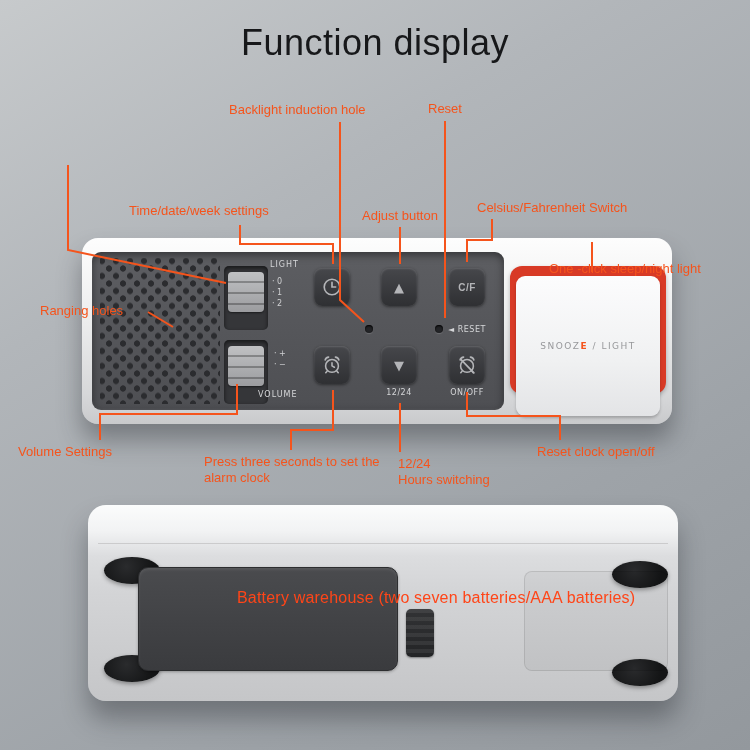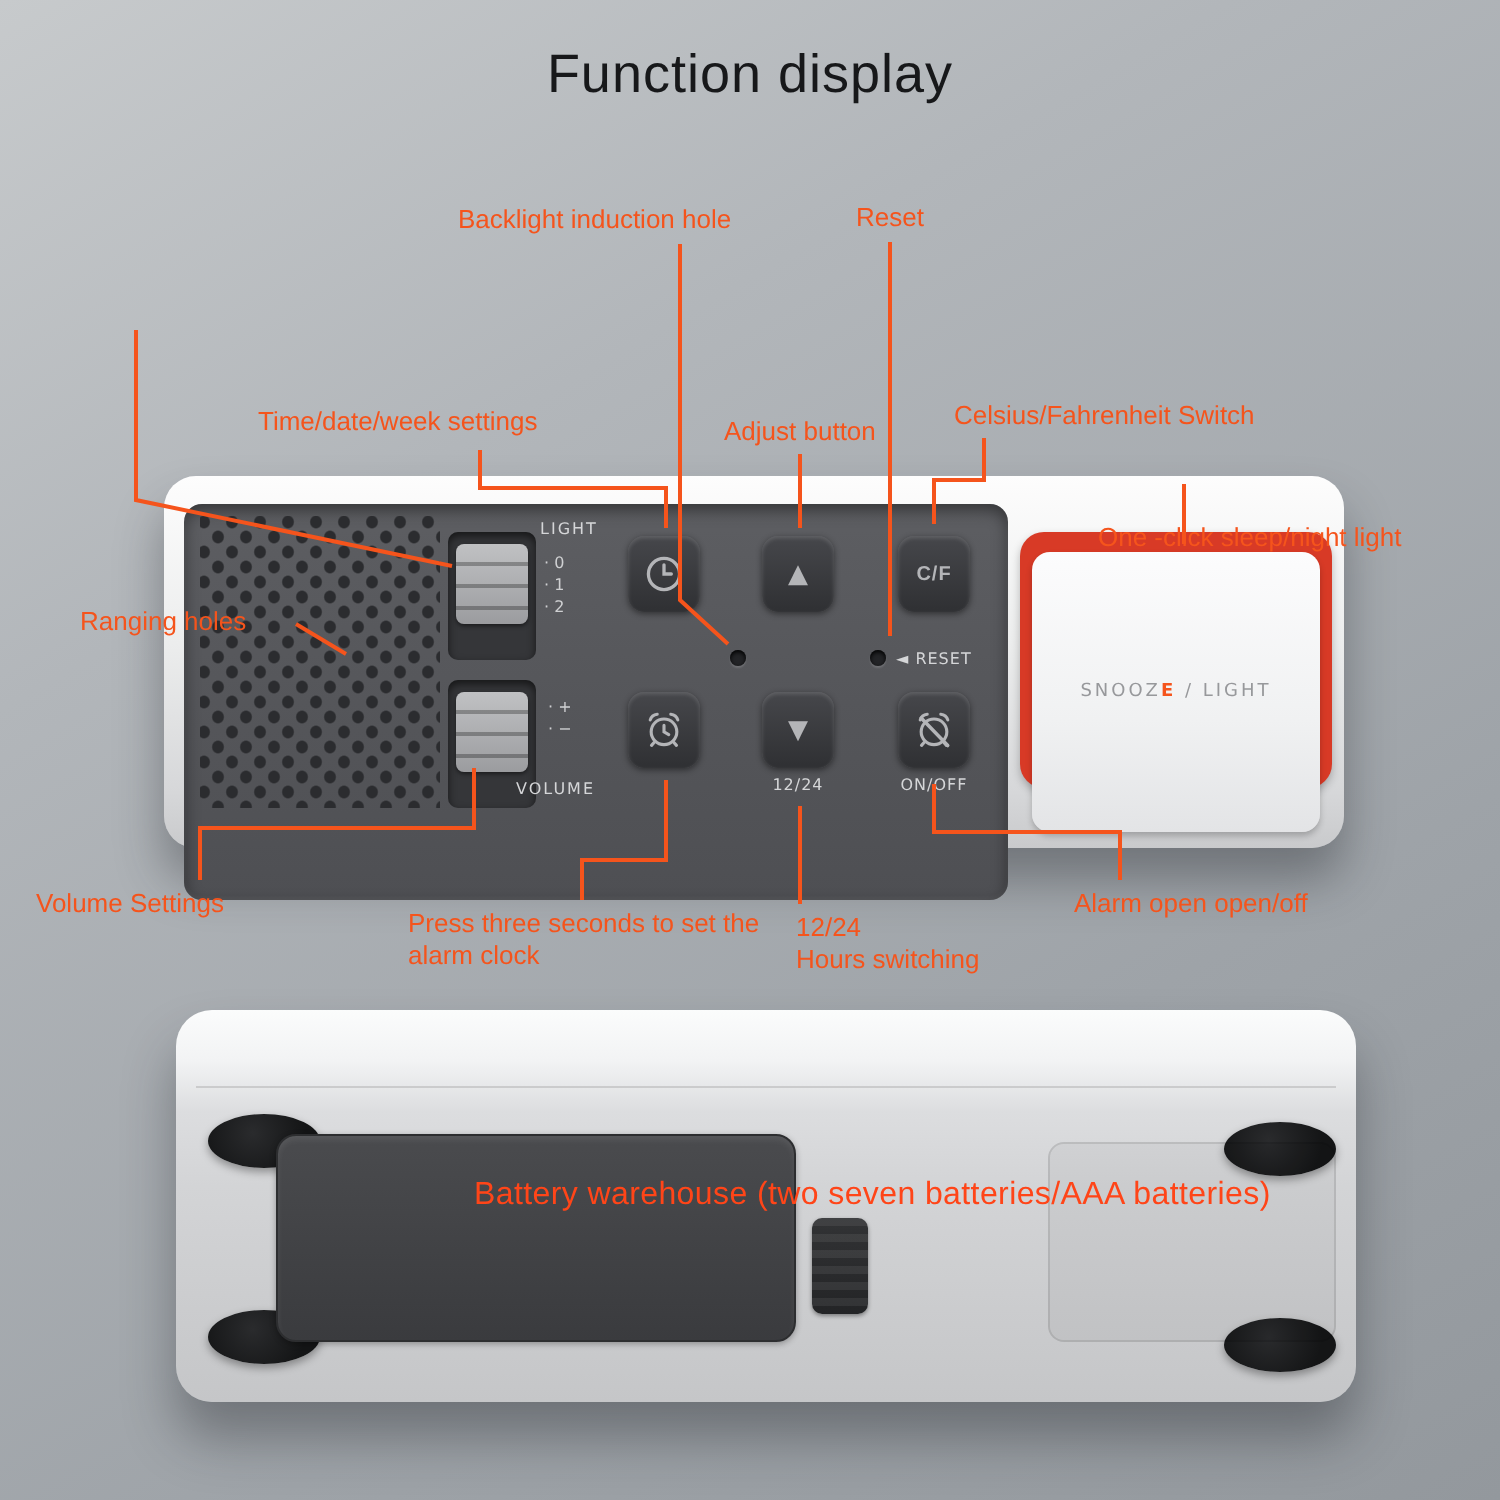--- a/index.html
+++ b/index.html
@@ -8,21 +8,21 @@
     --red-strip:#d83a26;
   }
   *{box-sizing:border-box;margin:0;padding:0;}
   body{width:750px;height:750px;overflow:hidden;font-family:"Liberation Sans",sans-serif;}
   .stage{
     position:relative;width:750px;height:750px;
     background:linear-gradient(150deg,#c7cacc 0%,#b2b6ba 30%,#9ea3a8 70%,#93989d 100%);
   }
   .title{
     position:absolute;top:22px;left:0;width:100%;text-align:center;
-    font-size:27px;font-weight:500;color:#17181a;letter-spacing:.5px;z-index:8;
+    font-size:36px;font-weight:500;color:#17181a;letter-spacing:.5px;z-index:8;
   }
   .lbl{
     position:absolute;font-size:13px;color:var(--accent);white-space:nowrap;z-index:9;line-height:1.25;
   }
   .lbl.wrap{white-space:normal;}
   .battery-lbl{
     position:absolute;left:237px;top:589px;font-size:16px;color:var(--battery-text);
     white-space:nowrap;z-index:9;letter-spacing:.2px;
   }
   svg.lines{position:absolute;left:0;top:0;z-index:7;pointer-events:none;}
@@ -40,21 +40,21 @@
   }
   .snooze-cap{
     position:absolute;left:434px;top:38px;width:144px;height:140px;border-radius:9px;
     background:linear-gradient(180deg,#fcfcfd 0%,#f0f1f2 60%,#e3e4e6 100%);
     box-shadow:0 2px 3px rgba(0,0,0,.22);
     display:flex;align-items:center;justify-content:center;
   }
   .snooze-text{font-size:9px;letter-spacing:1.5px;color:#97989b;font-family:"DejaVu Sans",sans-serif;}
   .snz-accent{color:var(--accent);font-weight:bold;}
   .panel{
-    position:absolute;left:10px;top:14px;width:412px;height:198px;border-radius:9px;
+    position:absolute;left:10px;top:14px;width:412px;height:158px;border-radius:9px;
     background:linear-gradient(180deg,#5d5e62 0%,#55565a 50%,#4e4f53 100%);
     box-shadow:inset 0 3px 8px rgba(0,0,0,.45), inset 0 -1px 2px rgba(255,255,255,.08);
   }
   .speaker{
     position:absolute;left:8px;top:6px;width:120px;height:146px;
     background-image:
       radial-gradient(#2b2c2f 2.6px, rgba(0,0,0,0) 3.3px),
       radial-gradient(#2b2c2f 2.6px, rgba(0,0,0,0) 3.3px);
     background-size:14px 15px,14px 15px;
     background-position:2px 3px,9px 10.5px;
@@ -154,21 +154,21 @@
   <div class="lbl" style="left:362px;top:208px;">Adjust button</div>
   <div class="lbl" style="left:477px;top:200px;">Celsius/Fahrenheit Switch</div>
   <div class="lbl" style="left:549px;top:222px;margin-top:39px;">One -click sleep/night light</div>
   <div class="lbl" style="left:40px;top:303px;">Ranging holes</div>
   <div class="lbl" style="left:18px;top:444px;">Volume Settings</div>
   <div class="lbl wrap" style="left:204px;top:454px;width:180px;">Press three seconds to set the alarm clock</div>
   <div class="lbl" style="left:398px;top:456px;">
     <span>12/24</span><br>
     <span>Hours switching</span>
   </div>
-  <div class="lbl" style="left:537px;top:444px;">Alarm open open/off</div>
+  <div class="lbl" style="left:537px;top:444px;">Reset clock open/off</div>
   <div class="battery-lbl">Battery warehouse (two seven batteries/AAA batteries)</div>
 
   <div class="device-back">
     <div class="red-strip"></div>
     <div class="snooze-cap">
       <span class="snooze-text"><span>SNOOZ</span><span class="snz-accent">E</span><span> / LIGHT</span></span>
     </div>
 
     <div class="panel">
       <div class="speaker"></div>

